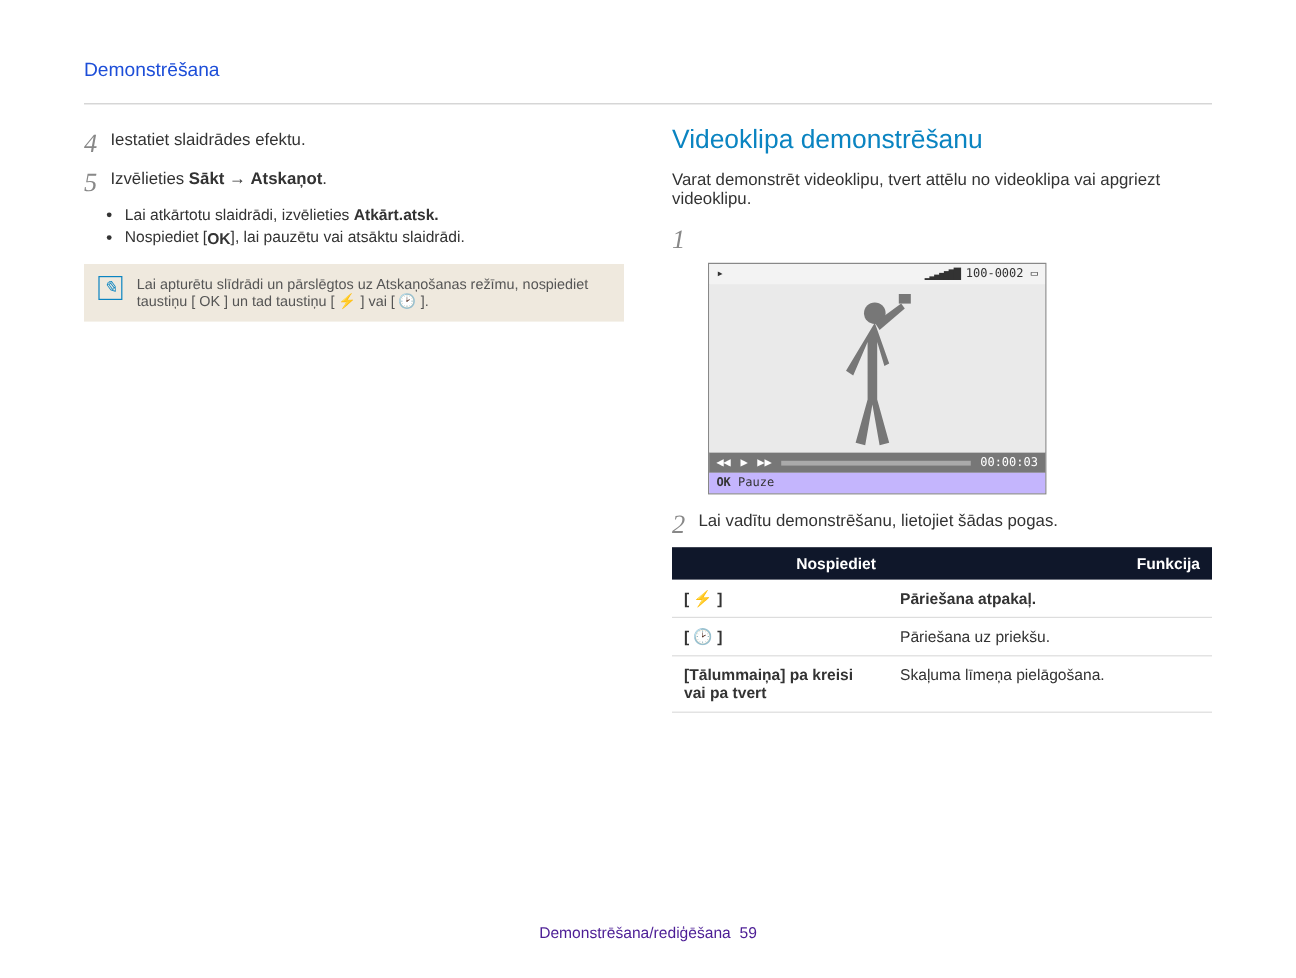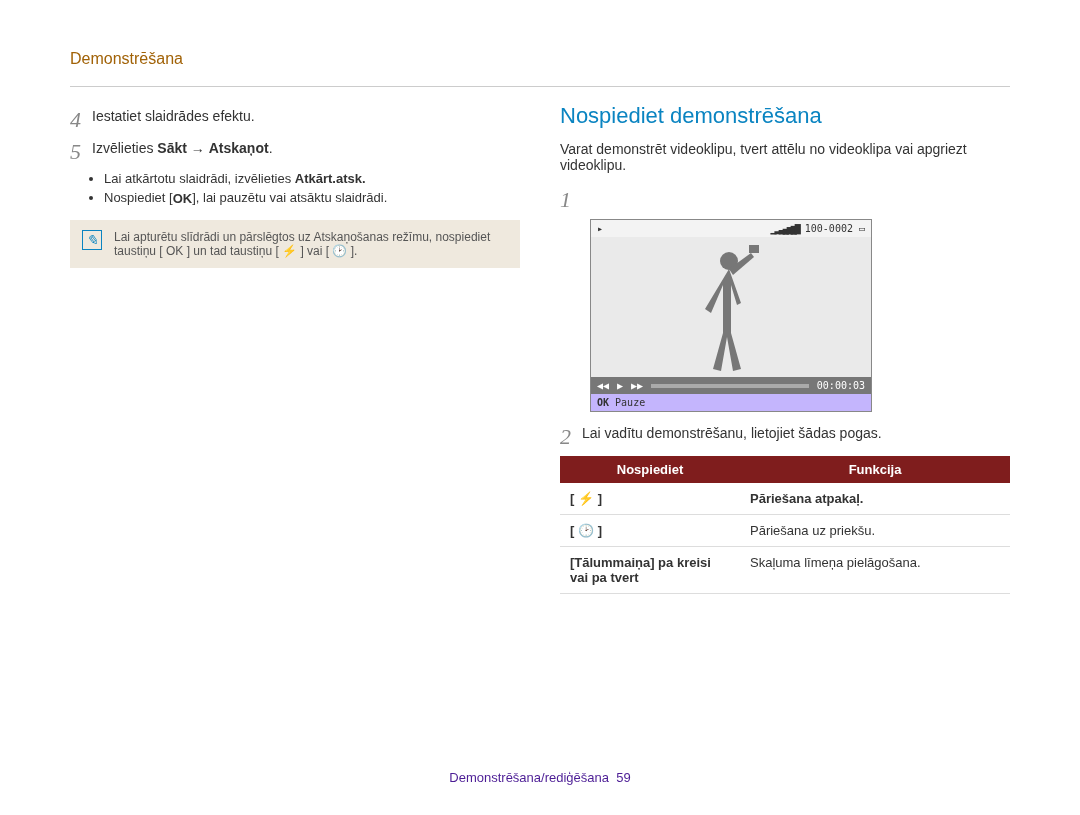--- a/index.html
+++ b/index.html
@@ -14,21 +14,21 @@
   }
   .page {
     padding: 50px 70px 30px 70px;
     display: flex;
     flex-direction: column;
     height: 100%;
     box-sizing: border-box;
   }
   .breadcrumb {
     font-size: 16px;
-    color: #a16207;
+    color: #1d4ed8;
     margin-bottom: 18px;
   }
   .hr {
     border: none;
     border-top: 1px solid #ccc;
     margin: 0 0 16px 0;
   }
   .columns {
     display: flex;
     flex: 1;
@@ -136,23 +136,23 @@
     color:#333;
   }
 
   table.func {
     border-collapse: collapse;
     width: 100%;
     font-size: 13px;
     margin-top: 8px;
   }
   table.func th {
-    background: #7f1d1d;
+    background: #0f172a;
     color: #fff;
-    text-align: center;
+    text-align: right;
     padding: 6px 10px;
     font-weight: bold;
   }
   table.func td {
     border-bottom: 1px solid #ddd;
     padding: 8px 10px;
     vertical-align: top;
   }
   table.func td:first-child { width: 40%; font-weight: bold; }
 
@@ -202,21 +202,21 @@
         </li>
       </ul>
 
       <div class="note-box">
         <div class="note-icon">✎</div>
         <div>Lai apturētu slīdrādi un pārslēgtos uz Atskaņošanas režīmu, nospiediet taustiņu [ OK ] un tad taustiņu [ ⚡ ] vai [ 🕑 ].</div>
       </div>
     </div>
 
     <div class="col">
-      <h2 class="section-title">Nospiediet demonstrēšana</h2>
+      <h2 class="section-title">Videoklipa demonstrēšanu</h2>
       <p class="body-text">Varat demonstrēt videoklipu, tvert attēlu no videoklipa vai apgriezt videoklipu.</p>
 
       <div class="num-step">
         <div class="num">1</div>
       </div>
 
       <div class="video-fig">
         <div class="vf-top">
           <span>▸</span>
           <span>

